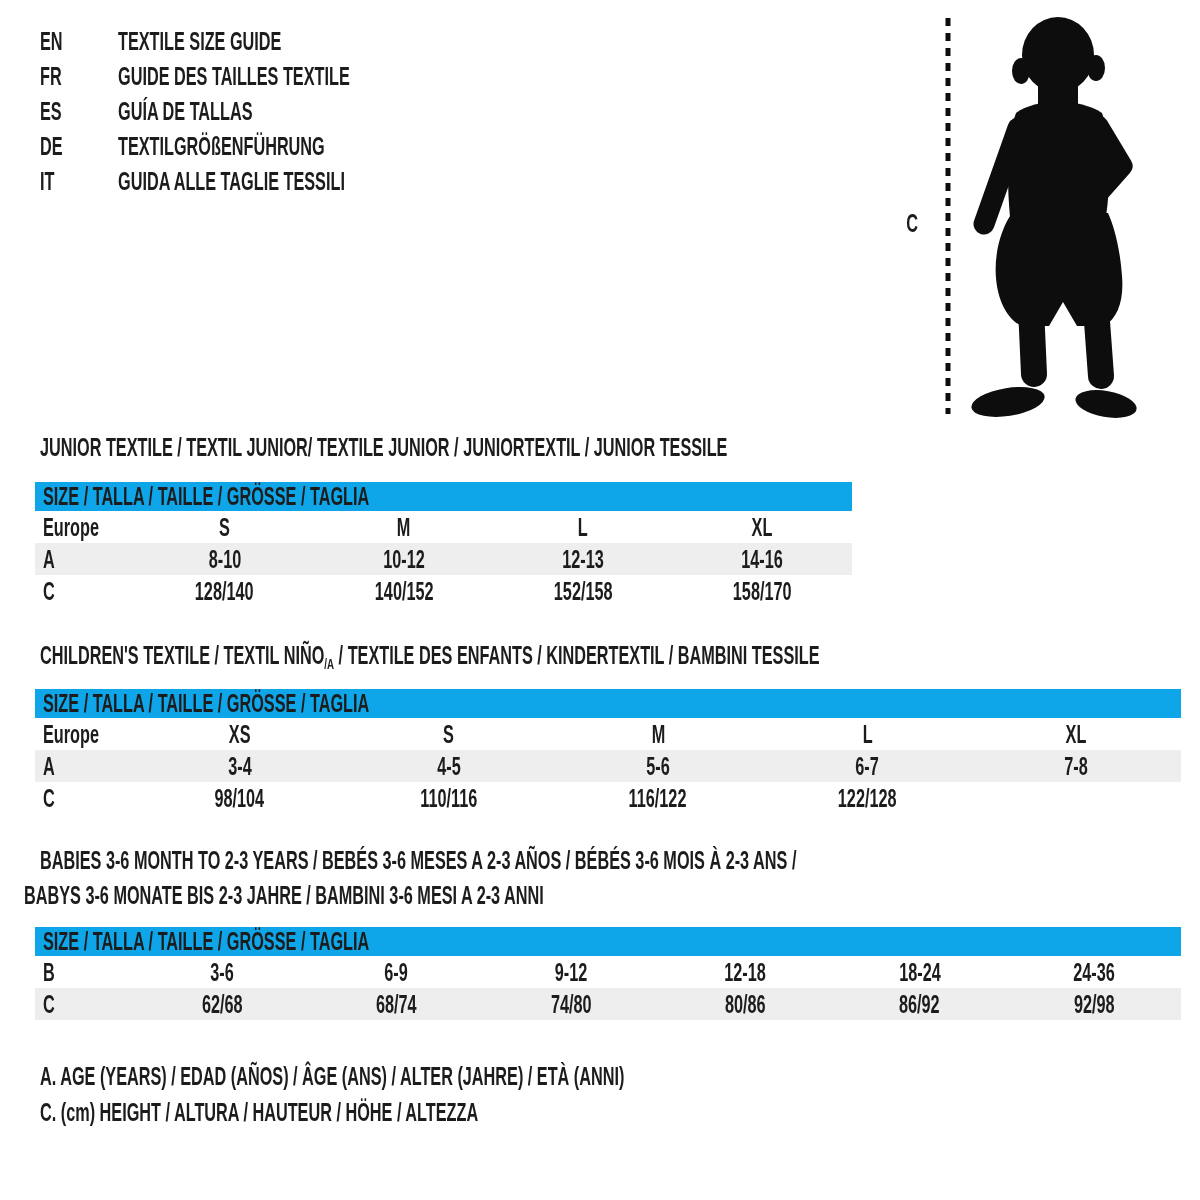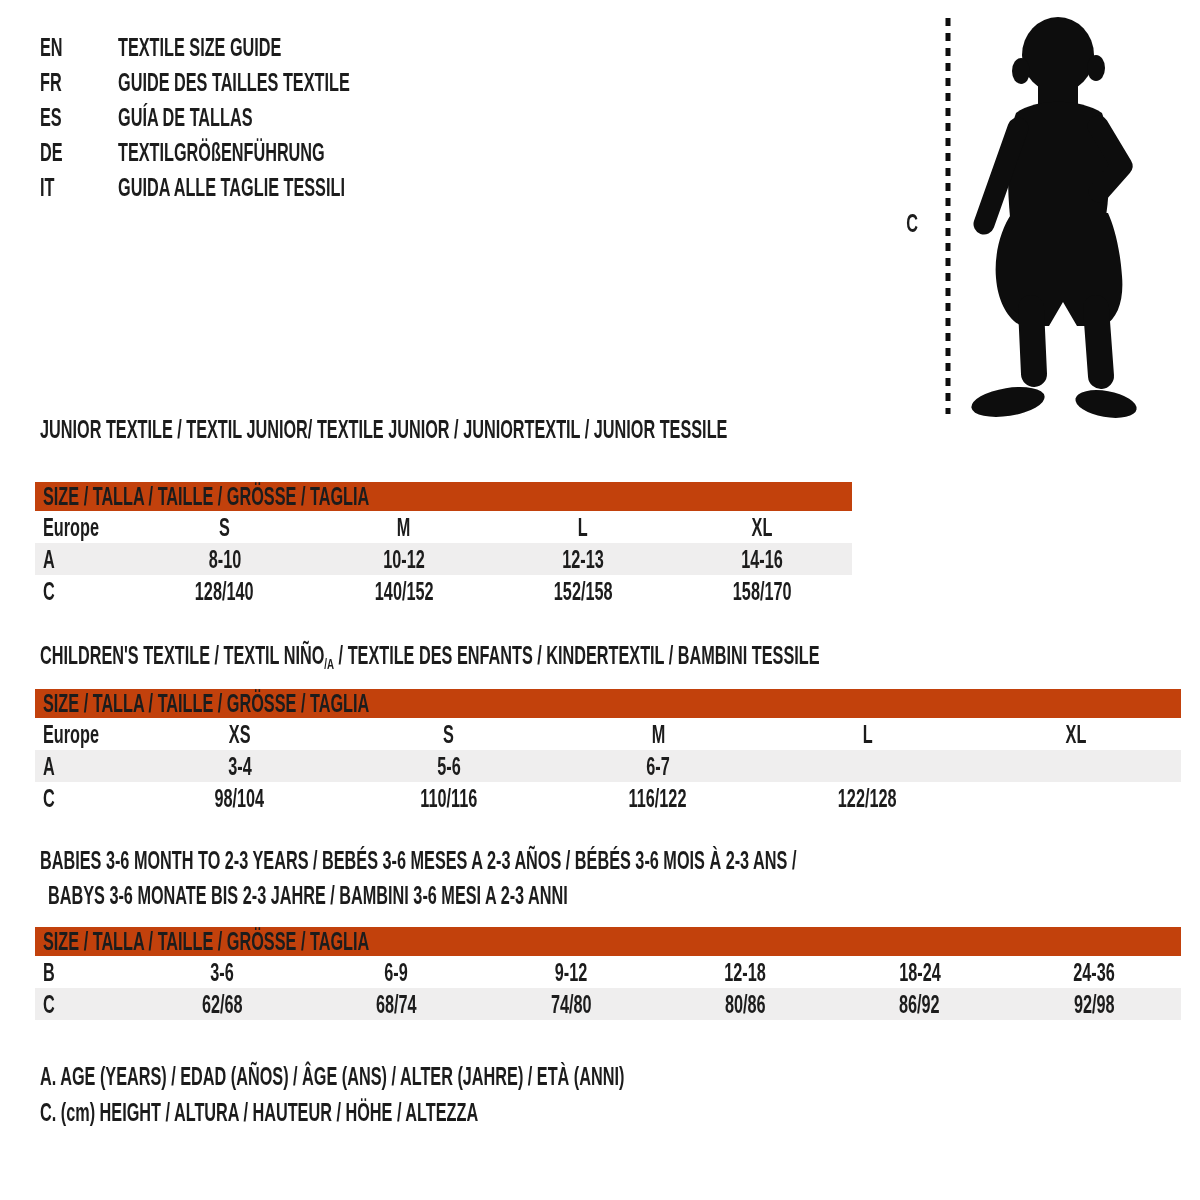--- a/index.html
+++ b/index.html
@@ -9,33 +9,33 @@
     overflow:hidden;
   }
   .t { font-size:25px; font-weight:bold; white-space:nowrap; }
   
   .cx { display:inline-block; transform:scaleX(0.65); transform-origin:50% 50%; white-space:nowrap; }
   .leftal .cx { transform-origin:0 50%; }
   .sub { font-size:15px; vertical-align:-5px; }
 
   
   .langs { position:absolute; left:40px; top:27px; }
-  .lang-row { display:flex; height:35px; align-items:flex-end; }
+  .lang-row { display:flex; height:35px; align-items:flex-start; }
   .lang-code { width:78px; }
 
   
   .figure-svg { position:absolute; left:900px; top:8px; width:260px; height:416px; }
   .c-label { position:absolute; left:903px; top:209px; }
 
   
   .title { position:absolute; height:26px; }
 
   
   .table { position:absolute; }
-  .hdrbar { height:29px; background:#c2410c; display:flex; align-items:flex-start; padding-left:8px; box-sizing:border-box; }
+  .hdrbar { height:29px; background:#0ea5e9; display:flex; align-items:flex-start; padding-left:8px; box-sizing:border-box; }
   .trow { display:grid; height:32px; align-items:center; }
   .t1 .trow { grid-template-columns:100px repeat(4,1fr); }
   .t2 .trow { grid-template-columns:100px repeat(5,1fr); }
   .t3 .trow { grid-template-columns:100px repeat(6,1fr); }
   .alt { background:#efeeee; }
   .cell { text-align:center; }
   .label { text-align:left; padding-left:8px; }
 
   
   .legend { position:absolute; left:40px; top:1062px; }
@@ -81,21 +81,21 @@
       <line x1="118" y1="120" x2="84" y2="216" stroke="#0d0d0d" stroke-width="21" stroke-linecap="round"></line>
       <polyline points="198,118 222,158 199,184" fill="none" stroke="#0d0d0d" stroke-width="21" stroke-linecap="round" stroke-linejoin="round"></polyline>
       <path d="M112,205 C100,222 94,248 96,270 C98,294 108,312 122,318 L149,318 L163,294 L177,318 L204,318 C218,310 224,292 222,268 C220,240 214,218 208,205 Z"></path>
       <line x1="131" y1="300" x2="134" y2="366" stroke="#0d0d0d" stroke-width="26" stroke-linecap="round"></line>
       <line x1="196" y1="300" x2="201" y2="368" stroke="#0d0d0d" stroke-width="26" stroke-linecap="round"></line>
       <ellipse cx="108" cy="394" rx="37" ry="14" transform="rotate(-9 108 394)"></ellipse>
       <ellipse cx="206" cy="396" rx="31" ry="13" transform="rotate(10 206 396)"></ellipse>
     </g>
   </svg>
 
-  <div class="title t leftal" style="left:40px; top:415px;">
+  <div class="title t leftal" style="left:40px; top:433px;">
     <span class="cx">JUNIOR TEXTILE / TEXTIL JUNIOR/ TEXTILE JUNIOR / JUNIORTEXTIL / JUNIOR TESSILE</span>
   </div>
   <div class="table t1" style="left:35px; top:482px; width:817px;">
     <div class="hdrbar t leftal">
         <span class="cx">SIZE / TALLA / TAILLE / GRÖSSE / TAGLIA</span>
       </div>
     <div class="trow">
       <div class="label t leftal"><span class="cx">Europe</span></div>
       <div class="cell t"><span class="cx">S</span></div>
       <div class="cell t"><span class="cx">M</span></div>
@@ -129,36 +129,38 @@
       <div class="label t leftal"><span class="cx">Europe</span></div>
       <div class="cell t"><span class="cx">XS</span></div>
       <div class="cell t"><span class="cx">S</span></div>
       <div class="cell t"><span class="cx">M</span></div>
       <div class="cell t"><span class="cx">L</span></div>
       <div class="cell t"><span class="cx">XL</span></div>
     </div>
     <div class="trow alt">
       <div class="label t leftal"><span class="cx">A</span></div>
       <div class="cell t"><span class="cx">3-4</span></div>
+      <div class="cell t"><span class="cx">4-5</span></div>
       <div class="cell t"><span class="cx">5-6</span></div>
       <div class="cell t"><span class="cx">6-7</span></div>
+      <div class="cell t"><span class="cx">7-8</span></div>
     </div>
     <div class="trow">
       <div class="label t leftal"><span class="cx">C</span></div>
       <div class="cell t"><span class="cx">98/104</span></div>
       <div class="cell t"><span class="cx">110/116</span></div>
       <div class="cell t"><span class="cx">116/122</span></div>
       <div class="cell t"><span class="cx">122/128</span></div>
     </div>
   </div>
 
   <div class="title t leftal" style="left:40px; top:846px;">
     <span class="cx">BABIES 3-6 MONTH TO 2-3 YEARS / BEBÉS 3-6 MESES A 2-3 AÑOS / BÉBÉS 3-6 MOIS À 2-3 ANS /</span>
   </div>
-  <div class="title t leftal" style="left:48px; top:881px;">
+  <div class="title t leftal" style="left:24px; top:881px;">
     <span class="cx">BABYS 3-6 MONATE BIS 2-3 JAHRE / BAMBINI 3-6 MESI A 2-3 ANNI</span>
   </div>
   <div class="table t3" style="left:35px; top:927px; width:1146px;">
     <div class="hdrbar t leftal">
         <span class="cx">SIZE / TALLA / TAILLE / GRÖSSE / TAGLIA</span>
       </div>
     <div class="trow">
       <div class="label t leftal"><span class="cx">B</span></div>
       <div class="cell t"><span class="cx">3-6</span></div>
       <div class="cell t"><span class="cx">6-9</span></div>

